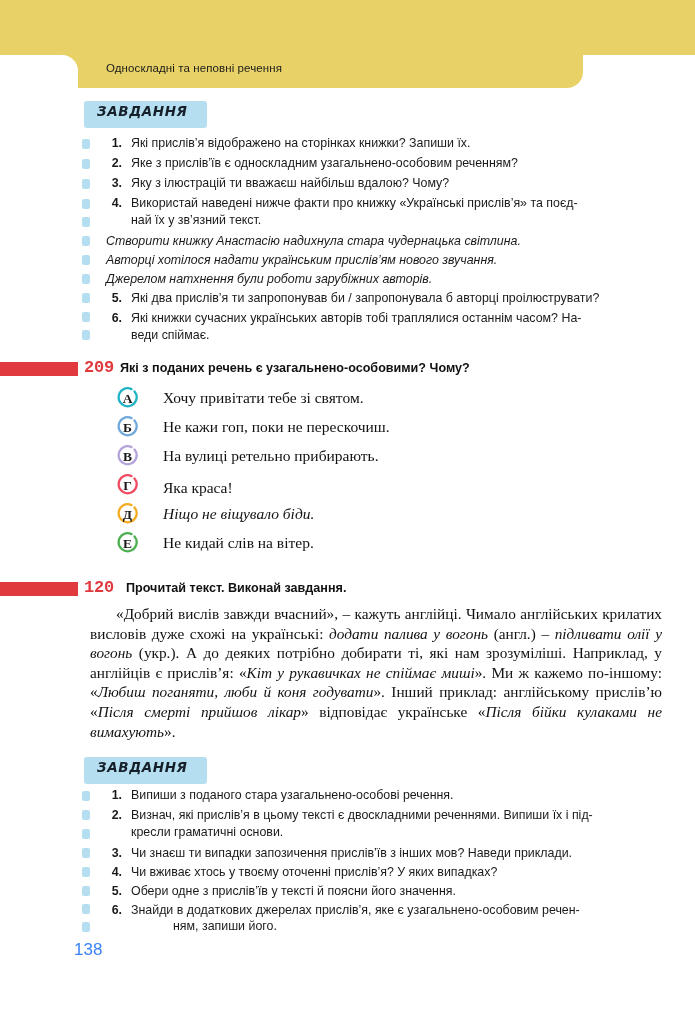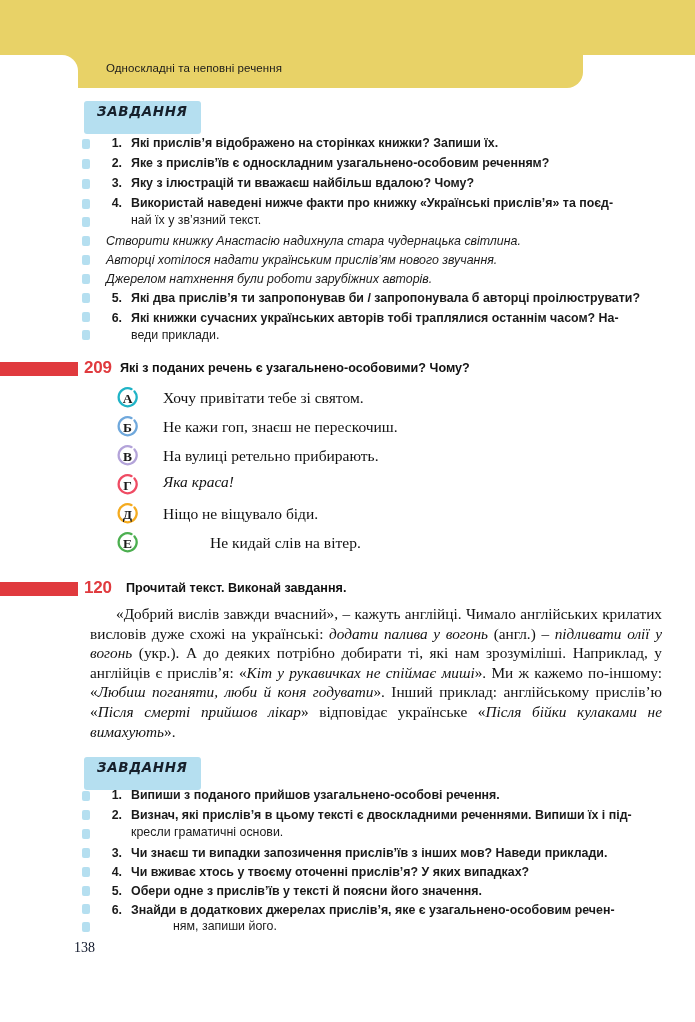--- a/index.html
+++ b/index.html
@@ -43,23 +43,23 @@
     color: #1a1a1a;
     letter-spacing: 0.1px;
     white-space: nowrap;
   }
 
   
   .task-badge {
     position: absolute;
     background: #b5dff0;
     border-radius: 3px;
-    height: 33px;
+    height: 27px;
     line-height: 21px;
-    padding: 0 13px 0 13px;
+    padding: 0 19px 0 13px;
     font-family: "DejaVu Sans", sans-serif;
     font-style: italic;
     font-weight: bold;
     font-size: 13.5px;
     color: #16202b;
     letter-spacing: 0.6px;
   }
 
   
   .bullet {
@@ -89,21 +89,21 @@
     font-weight: bold;
     font-size: 12.4px;
   }
   .task-text {
     position: absolute;
     left: 25px; top: 0;
     width: 562px;
     text-align: justify;
     line-height: 15.5px;
   }
-  .task-text.nojust { text-align: left; font-weight: bold; }
+  .task-text.nojust { text-align: left; }
   .task-text.ital {
     font-style: italic;
     left: 0px;
     width: 580px;
   }
   .task-cont {
     position: absolute;
     left: 25px;
     width: 562px;
     line-height: 15.5px;
@@ -111,21 +111,21 @@
 
   
   .ex-bar {
     position: absolute;
     left: 0;
     width: 78px; height: 14px;
     background: #e03a3e;
   }
   .ex-num {
     position: absolute;
-    font-family: Liberation Sans, sans-serif;
+    font-family: Liberation Mono, monospace;
     font-weight: bold;
     font-size: 17px;
     color: #e03a3e;
     letter-spacing: -0.2px;
   }
   .ex-head {
     position: absolute;
     font-weight: bold;
     font-size: 12.6px;
     color: #111111;
@@ -172,23 +172,22 @@
     text-align: justify;
     text-indent: 26px;
     hyphens: manual;
   }
   .body-par i { font-style: italic; }
 
   
   .page-num {
     position: absolute;
     left: 74px; top: 940px;
-    font-size: 14px;
-    color: #0f172a;
-    font-family: Liberation Serif, serif;
+    font-size: 17px;
+    color: #3b82f6;
   }
 </style>
 </head>
 <body>
 
 <div class="header-band-top"></div>
 <div class="header-band-bottom"></div>
 <div class="header-notch"></div>
 <div class="header-title">Односкладні та неповні речення</div>
 
@@ -240,21 +239,21 @@
   </div>
 
   <div class="task-row" style="top:155px;">
     <span class="task-num">5.</span>
     <span class="task-text nojust" style="width:580px;">Які два прислів’я ти запропонував би / запропонувала б авторці проілюструвати?</span>
   </div>
 
   <div class="task-row" style="top:175px;">
     <span class="task-num">6.</span>
     <span class="task-text nojust" style="width:580px;">Які книжки сучасних українських авторів тобі траплялися останнім часом? На-</span>
-    <span class="task-cont" style="top:17px;">веди приклади.</span>
+    <span class="task-cont" style="top:17px;">веди спіймає.</span>
   </div>
 </div>
 
 <div class="ex-bar" style="top:362px;"></div>
 <div class="ex-num" style="left:84px; top:358px;">209</div>
 <div class="ex-head" style="left:120px; top:361px;">Які з поданих речень є узагальнено-особовими? Чому?</div>
 
 <div class="opt-row" style="top:386px;">
   <span class="opt-ring">
     <svg width="25" height="25" viewBox="0 0 25 25">
@@ -265,61 +264,61 @@
   <span class="opt-text" style="top:3px;">Хочу привітати тебе зі святом.</span>
 </div>
 
 <div class="opt-row" style="top:415px;">
   <span class="opt-ring">
     <svg width="25" height="25" viewBox="0 0 25 25">
       <path d="M 19.5 5.4 A 9 9 0 1 1 16.5 3.1" fill="none" stroke="#6fa8dc" stroke-width="2.3" stroke-linecap="round"></path>
     </svg>
   </span>
   <span class="opt-letter">Б</span>
-  <span class="opt-text" style="top:3px;">Не кажи гоп, знаєш не перескочиш.</span>
+  <span class="opt-text" style="top:3px;">Не кажи гоп, поки не перескочиш.</span>
 </div>
 
 <div class="opt-row" style="top:444px;">
   <span class="opt-ring">
     <svg width="25" height="25" viewBox="0 0 25 25">
       <path d="M 19.5 5.4 A 9 9 0 1 1 16.5 3.1" fill="none" stroke="#b3a3d9" stroke-width="2.3" stroke-linecap="round"></path>
     </svg>
   </span>
   <span class="opt-letter">В</span>
   <span class="opt-text" style="top:3px;text-align:center;">На вулиці ретельно прибирають.</span>
 </div>
 
 <div class="opt-row" style="top:473px;">
   <span class="opt-ring">
     <svg width="25" height="25" viewBox="0 0 25 25">
       <path d="M 19.5 5.4 A 9 9 0 1 1 16.5 3.1" fill="none" stroke="#ef4b63" stroke-width="2.3" stroke-linecap="round"></path>
     </svg>
   </span>
   <span class="opt-letter">Г</span>
-  <span class="opt-text" style="top:0;font-style:italic;">Яка краса!</span>
+  <span class="opt-text" style="top:6px;">Яка краса!</span>
 </div>
 
 <div class="opt-row" style="top:502px;">
   <span class="opt-ring">
     <svg width="25" height="25" viewBox="0 0 25 25">
       <path d="M 19.5 5.4 A 9 9 0 1 1 16.5 3.1" fill="none" stroke="#f4ab20" stroke-width="2.3" stroke-linecap="round"></path>
     </svg>
   </span>
   <span class="opt-letter">Д</span>
-  <span class="opt-text" style="top:3px;">Ніщо не віщувало біди.</span>
+  <span class="opt-text" style="top:3px;font-style:italic;">Ніщо не віщувало біди.</span>
 </div>
 
 <div class="opt-row" style="top:531px;">
   <span class="opt-ring">
     <svg width="25" height="25" viewBox="0 0 25 25">
       <path d="M 19.5 5.4 A 9 9 0 1 1 16.5 3.1" fill="none" stroke="#4caf50" stroke-width="2.3" stroke-linecap="round"></path>
     </svg>
   </span>
   <span class="opt-letter">Е</span>
-  <span class="opt-text" style="top:3px;margin-left:47px;">Не кидай слів на вітер.</span>
+  <span class="opt-text" style="top:3px;">Не кидай слів на вітер.</span>
 </div>
 
 <div class="ex-bar" style="top:582px;"></div>
 <div class="ex-num" style="left:84px; top:578px;">120</div>
 <div class="ex-head" style="left:126px; top:581px;">Прочитай текст. Виконай завдання.</div>
 
 <div class="body-par">«Добрий вислів завжди вчасний», – кажуть англійці. Чимало англійських крилатих висловів дуже схожі на українські: <i>додати палива у вогонь</i> (англ.) – <i>підливати олії у вогонь</i> (укр.). А до деяких потрібно добирати ті, які нам зрозуміліші. Наприклад, у англійців є прислів’я: «<i>Кіт у рукавичках не спіймає миші</i>». Ми ж кажемо по-іншому: «<i>Любиш поганяти, люби й коня годувати</i>». Інший приклад: англійському прислів’ю «<i>Після смерті прийшов лікар</i>» відповідає українське «<i>Після бійки кулаками не вимахують</i>».</div>
 
 <div class="task-badge" style="left:84px; top:757px;">ЗАВДАННЯ</div>
 
@@ -329,21 +328,21 @@
 <div class="bullet" style="top:848px;"></div>
 <div class="bullet" style="top:867px;"></div>
 <div class="bullet" style="top:886px;"></div>
 <div class="bullet" style="top:904px;"></div>
 <div class="bullet" style="top:922px;"></div>
 
 <div class="task-list" style="left:106px; top:788px; width:585px;">
 
   <div class="task-row" style="top:0px;">
     <span class="task-num">1.</span>
-    <span class="task-text nojust">Випиши з поданого прийшов узагальнено-особові речення.</span>
+    <span class="task-text nojust">Випиши з поданого стара узагальнено-особові речення.</span>
   </div>
 
   <div class="task-row" style="top:20px;">
     <span class="task-num">2.</span>
     <span class="task-text nojust" style="width:580px;">Визнач, які прислів’я в цьому тексті є двоскладними реченнями. Випиши їх і під-</span>
     <span class="task-cont" style="top:17px;">кресли граматичні основи.</span>
   </div>
 
   <div class="task-row" style="top:58px;">
     <span class="task-num">3.</span>

